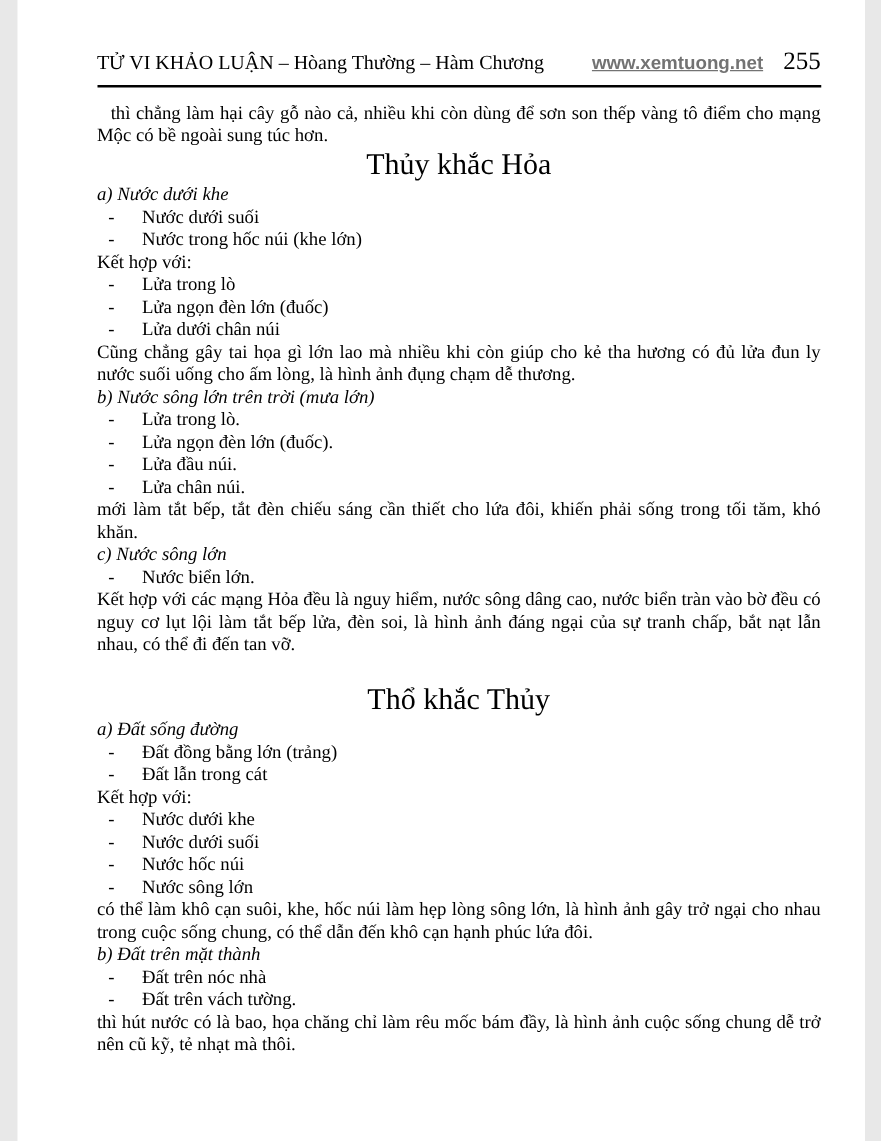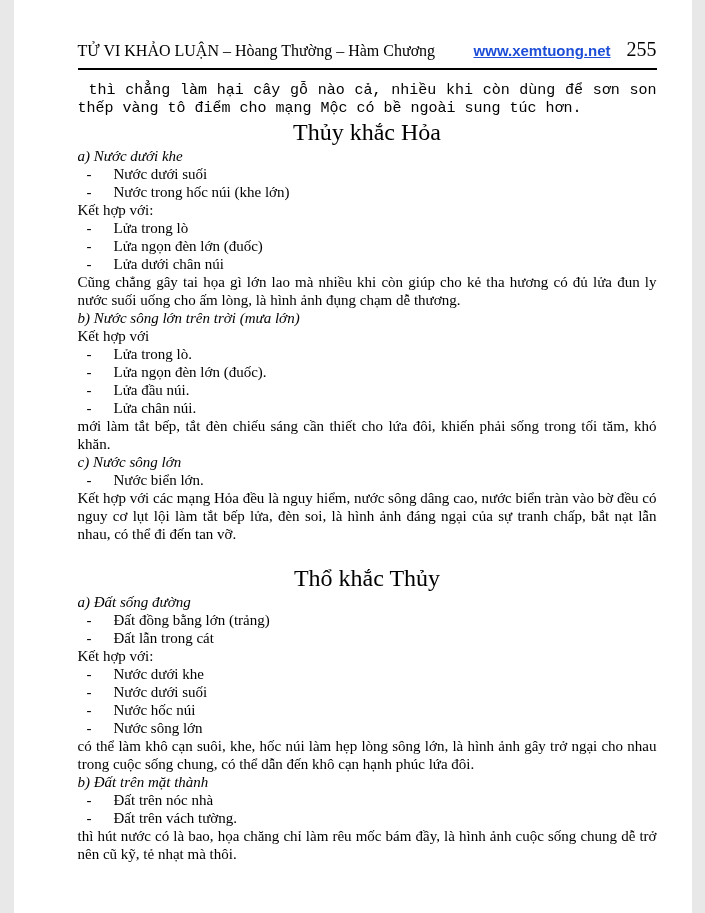--- a/index.html
+++ b/index.html
@@ -48,21 +48,21 @@
     margin: 7px 0 0 0;
   }
   
   .content {
     margin-top: 12px;
     font-size: 15px;
     line-height: 18px;
     text-align: justify;
   }
   .para { margin: 0; }
-  .para.first { text-indent: 11px; font-family: Liberation Mono, monospace; }
+  .para.first { text-indent: 11px; }
   .section-heading {
     font-size: 24px;
     font-weight: normal;
     line-height: 26px;
     margin: 1px 0 2px 0;
     text-align: center;
   }
   .section-heading.spaced { margin-top: 22px; }
   .sub-heading {
     margin: 0;
@@ -81,21 +81,21 @@
 </style>
 </head>
 <body>
 
 <div class="page">
   <div class="inner">
 
     <div class="header-row">
       <span class="header-title">TỬ VI KHẢO LUẬN – Hòang Thường – Hàm Chương</span>
       <span class="header-right">
-        <a class="header-url" style="color:#1d4ed8">www.xemtuong.net</a>
+        <a class="header-url" style="color:#737373">www.xemtuong.net</a>
         <span class="header-page">255</span>
       </span>
     </div>
     <hr class="header-rule">
 
     <div class="content">
 
       <p class="para first">thì chẳng làm hại cây gỗ nào cả, nhiều khi còn dùng để sơn son thếp vàng tô điểm cho mạng Mộc có bề ngoài sung túc hơn.</p>
 
       <h2 class="section-heading">Thủy khắc Hỏa</h2>
@@ -123,21 +123,20 @@
       </div>
       <div class="list-item">
         <span class="dash">-</span>
         <span class="li-text">Lửa dưới chân núi</span>
       </div>
 
       <p class="para">Cũng chẳng gây tai họa gì lớn lao mà nhiều khi còn giúp cho kẻ tha hương có đủ lửa đun ly nước suối uống cho ấm lòng, là hình ảnh đụng chạm dễ thương.</p>
 
       <p class="sub-heading">b) Nước sông lớn trên trời (mưa lớn)</p>
 
-      <p class="para">Kết hợp với</p>
 
       <div class="list-item">
         <span class="dash">-</span>
         <span class="li-text">Lửa trong lò.</span>
       </div>
       <div class="list-item">
         <span class="dash">-</span>
         <span class="li-text">Lửa ngọn đèn lớn (đuốc).</span>
       </div>
       <div class="list-item">

